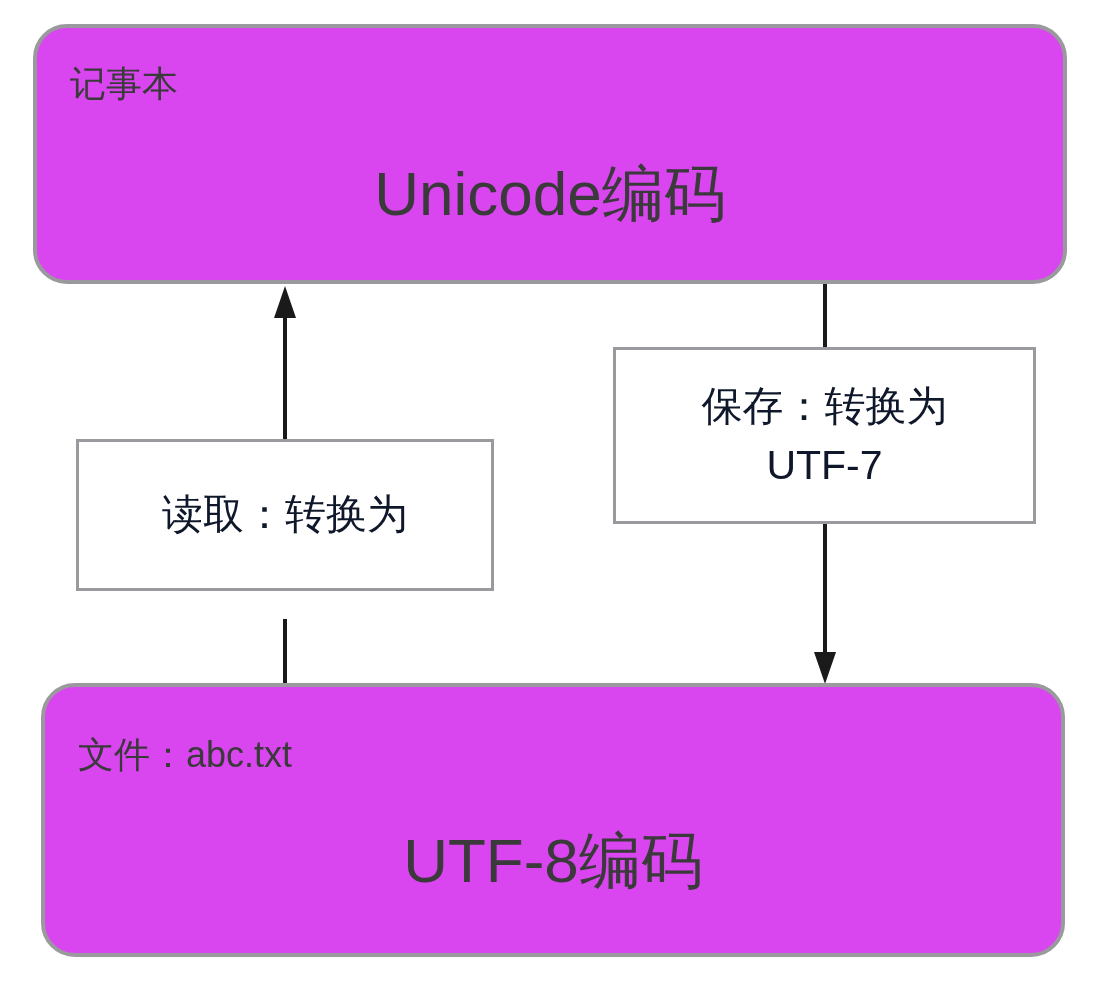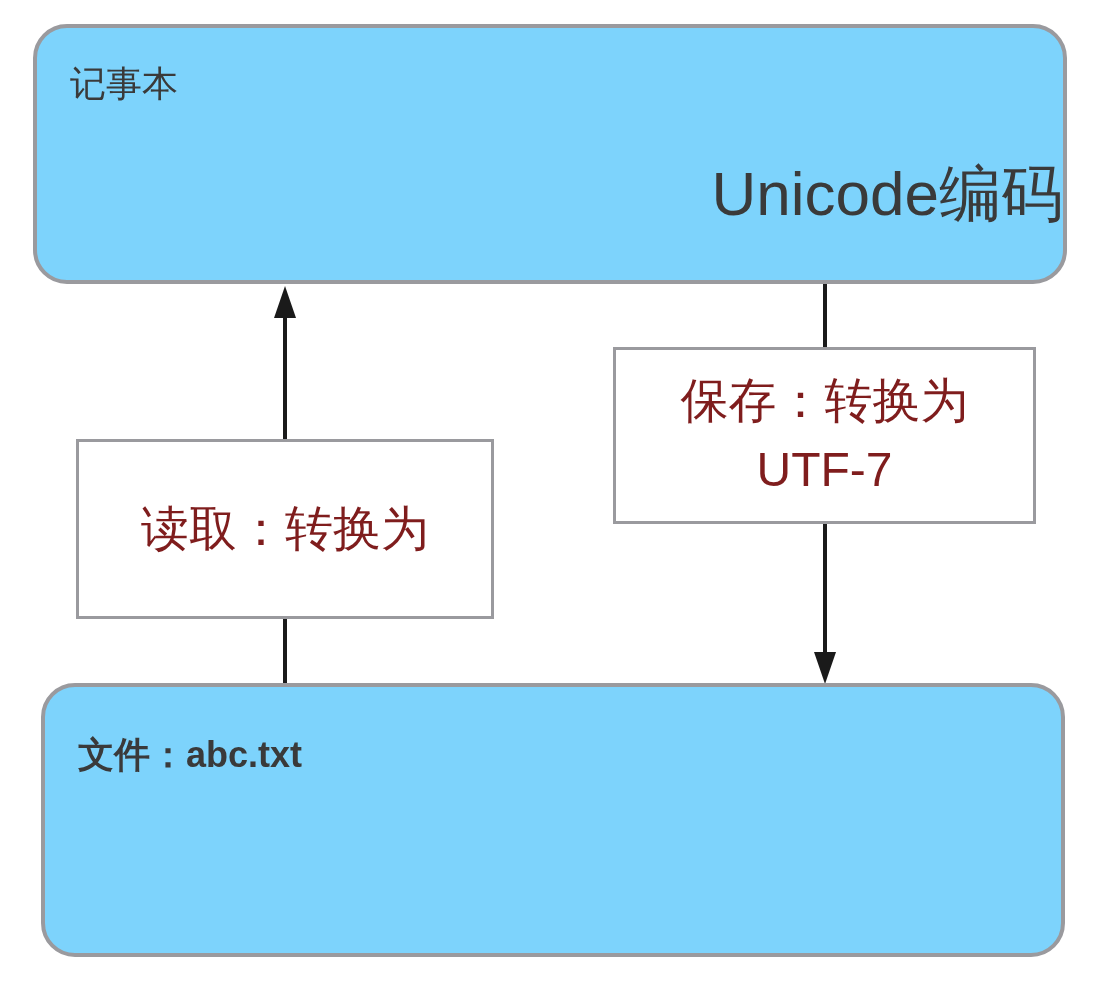--- a/index.html
+++ b/index.html
@@ -18,21 +18,21 @@
     background: #ffffff;
     overflow: hidden;
   }
 
   
   .round-box {
     position: absolute;
     box-sizing: border-box;
     border: 4px solid #9a9a9e;
     border-radius: 34px;
-    background: #7dd3fc;
+    background: #d946ef;
   }
   #notepad-box {
     left: 33px;
     top: 24px;
     width: 1034px;
     height: 260px;
   }
   #file-box {
     left: 41px;
     top: 683px;
@@ -44,63 +44,63 @@
   .rect-box {
     position: absolute;
     box-sizing: border-box;
     border: 3px solid #9a9a9e;
     background: #ffffff;
   }
   #read-box {
     left: 76px;
     top: 439px;
     width: 418px;
-    height: 180px;
+    height: 152px;
   }
   #save-box {
     left: 613px;
     top: 347px;
     width: 423px;
     height: 177px;
   }
 
   
   .corner-label {
     position: absolute;
     font-size: 36px;
     line-height: 1.1;
     color: #3a3a3a;
     white-space: nowrap;
   }
   #notepad-label { left: 33px; top: 36px; }
-  #file-label    { left: 33px; top: 48px; font-weight: bold; }
+  #file-label    { left: 33px; top: 48px; }
 
   .big-title {
     position: absolute;
     left: 0;
     width: 100%;
-    text-align: right;
+    text-align: center;
     font-size: 62px;
     line-height: 1.1;
     color: #3a3a3a;
     white-space: nowrap;
   }
   #notepad-title { top: 132px; }
   #file-title    { top: 140px; }
 
   .note-text {
     position: absolute;
     left: 0;
     top: 50%;
     transform: translateY(-50%);
     width: 100%;
     text-align: center;
-    font-size: 48px;
+    font-size: 41px;
     line-height: 1.45;
-    color: #7f1d1d;
+    color: #0f172a;
   }
 
   
   .connector {
     position: absolute;
   }
   #read-arrow-up    { left: 262px; top: 284px; }
   #read-stem-lower  { left: 262px; top: 619px; }
   #save-stem-upper  { left: 802px; top: 284px; }
   #save-arrow-down  { left: 802px; top: 524px; }
@@ -141,15 +141,16 @@
     </div>
   </div>
 
   <svg class="connector" id="save-arrow-down" width="46" height="162" viewBox="0 0 46 162">
     <line x1="23" y1="0" x2="23" y2="140" stroke="#1a1a1a" stroke-width="4"></line>
     <polygon points="23,160 12,128 34,128" fill="#1a1a1a"></polygon>
   </svg>
 
   <div class="round-box" id="file-box">
     <div class="corner-label" id="file-label">文件：abc.txt</div>
+    <div class="big-title" id="file-title">UTF-8编码</div>
   </div>
 
 </div>
 
 </body></html>

